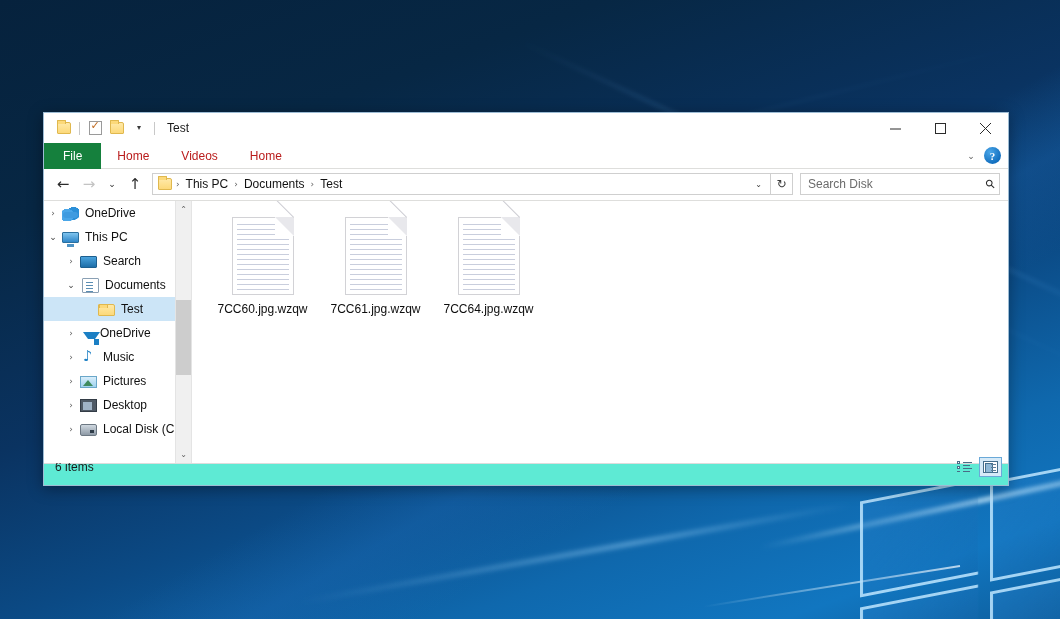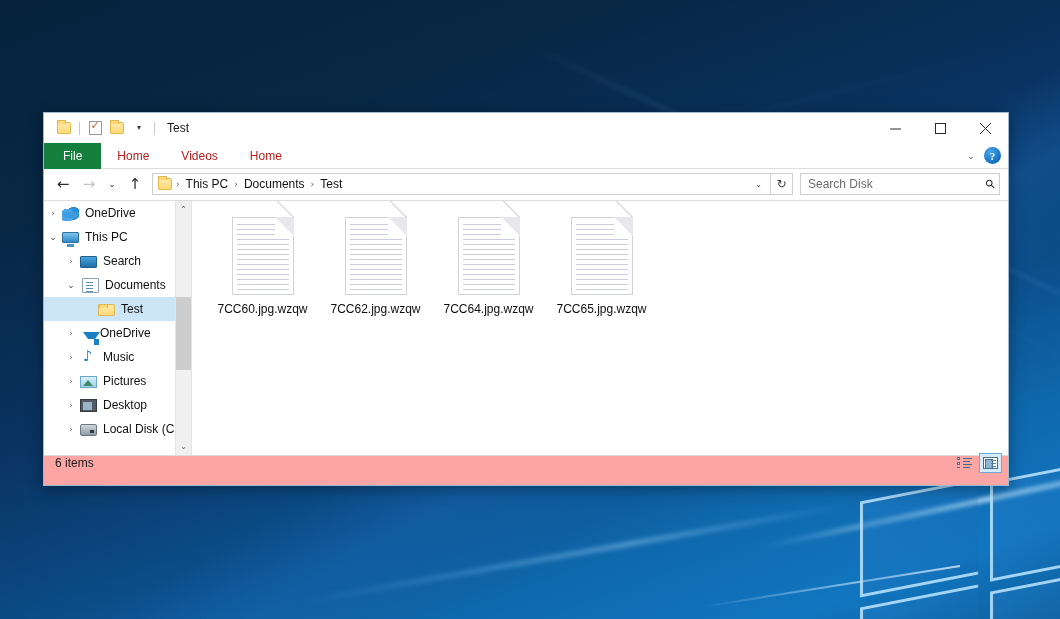--- a/index.html
+++ b/index.html
@@ -581,23 +581,23 @@
   .filename {
     font-size: 12px;
     color: #0d0d0d;
     text-align: center;
     line-height: 1.2;
     white-space: nowrap;
   }
 
   
   .statusbar {
-    height: 30px;
+    height: 22px;
     flex: 0 0 auto;
-    background: #fca5a5;
+    background: #5eead4;
     border-top: 1px solid #dcdcdc;
     display: flex;
     align-items: center;
     padding: 0 6px 16px 11px;
   }
   .status-text {
     font-size: 12px;
     color: #1b1b1b;
   }
   .viewtoggles {
@@ -826,41 +826,31 @@
             <div class="filename">7CC60.jpg.wzqw</div>
           </div>
           <div class="fileitem">
             <div class="fileicon">
               <span class="doc-page"></span>
               <span class="doc-lines"></span>
               <span class="doc-fold-mask"></span>
               <span class="doc-fold"></span>
               <span class="doc-fold-edge"></span>
             </div>
-            <div class="filename">7CC62.jpg.wzqw</div>
+            <div class="filename">7CC61.jpg.wzqw</div>
           </div>
           <div class="fileitem">
             <div class="fileicon">
               <span class="doc-page"></span>
               <span class="doc-lines"></span>
               <span class="doc-fold-mask"></span>
               <span class="doc-fold"></span>
               <span class="doc-fold-edge"></span>
             </div>
             <div class="filename">7CC64.jpg.wzqw</div>
-          </div>
-          <div class="fileitem">
-            <div class="fileicon">
-              <span class="doc-page"></span>
-              <span class="doc-lines"></span>
-              <span class="doc-fold-mask"></span>
-              <span class="doc-fold"></span>
-              <span class="doc-fold-edge"></span>
-            </div>
-            <div class="filename">7CC65.jpg.wzqw</div>
           </div>
         </div>
     </div>
   </div>
 
   <div class="statusbar">
     <span class="status-text">6 items</span>
     <div class="viewtoggles">
       <div class="vbtn">
         <span class="glyph-details">

